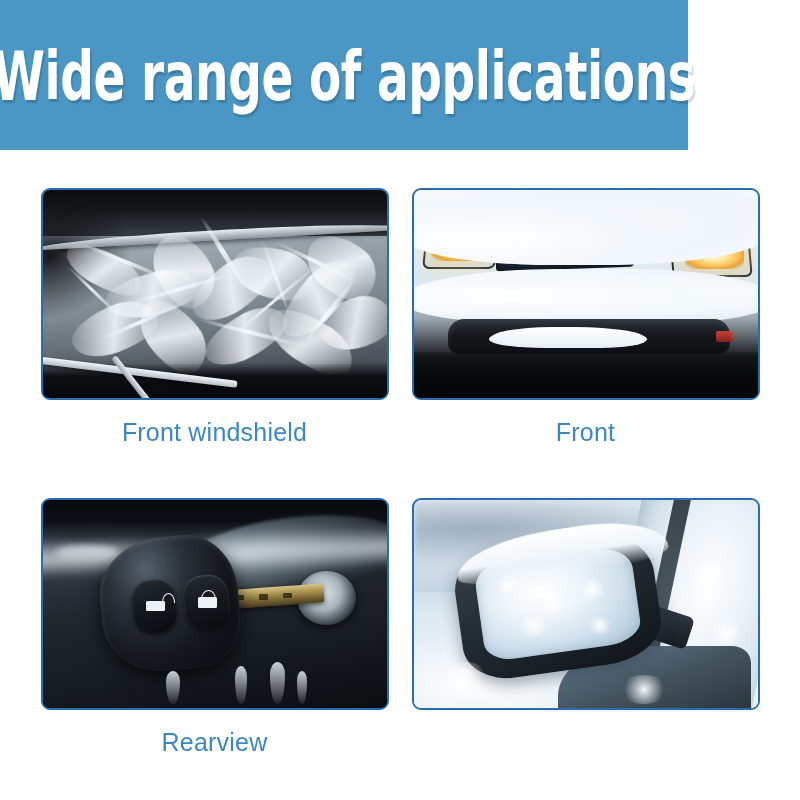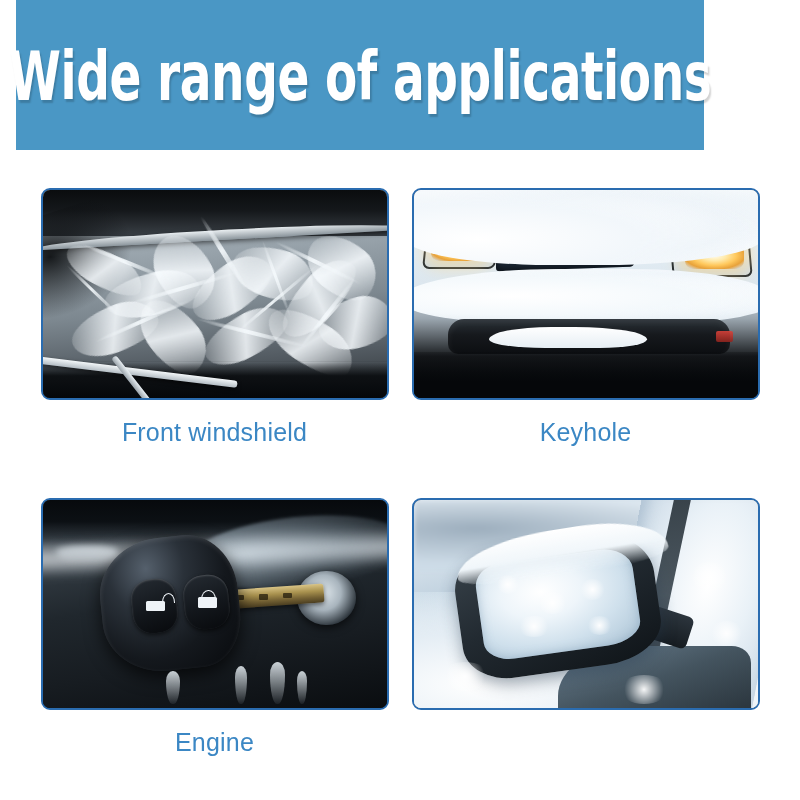--- a/index.html
+++ b/index.html
@@ -6,21 +6,21 @@
   body{
     width:800px;height:800px;
     background:#ffffff;
     font-family:"Liberation Sans", sans-serif;
     overflow:hidden;
     position:relative;
   }
 
   
   .banner{
-    position:absolute;left:16px;top:0;width:688px;height:150px;
+    position:absolute;left:0;top:0;width:688px;height:150px;
     background:#4a97c5;
     display:flex;align-items:center;justify-content:center;
   }
   .banner-title{
     color:#ffffff;
     font-family:"Liberation Sans Narrow","DejaVu Sans Condensed","Liberation Sans",sans-serif;
     font-weight:bold;
     font-size:67px;
     line-height:1;
     letter-spacing:-0.5px;
@@ -399,21 +399,21 @@
         <div class="en-slot" style="left:55%;top:28%;width:12%;height:3%;"></div>
 
         <div class="en-snowtop"></div>
         <div class="en-snowmid"></div>
         <div class="en-bumper"></div>
         <div class="en-bumper-snow"></div>
         <div class="en-taillight"></div>
         <div class="en-dark"></div>
       </div>
     </div>
-    <div class="caption">Keyhole</div>
+    <div class="caption">Front</div>
   </div>
 
   <div class="cell">
     <div class="card">
       <div class="photo">
         <div class="ky-bg"></div>
         <div class="ky-topdark"></div>
         <div class="ky-blurband"></div>
         <div class="ky-icebar"></div>
 
@@ -434,21 +434,21 @@
         <div class="ky-lockbox" style="left:45.2%;top:46.8%;width:5.5%;height:5%;"></div>
         <div class="ky-shackle" style="left:46.2%;top:43.2%;width:3.6%;height:4.2%;"></div>
 
         <div class="ky-drip" style="left:36%;top:82%;width:4%;height:16%;"></div>
         <div class="ky-drip" style="left:56%;top:80%;width:3.4%;height:18%;"></div>
         <div class="ky-drip" style="left:66%;top:78%;width:4.4%;height:20%;"></div>
         <div class="ky-drip" style="left:74%;top:82%;width:3%;height:16%;"></div>
         <div class="ky-drip" style="left:4%;top:22%;width:18%;height:8%;filter:blur(3px);"></div>
       </div>
     </div>
-    <div class="caption">Engine</div>
+    <div class="caption">Rearview</div>
   </div>
 
   <div class="cell">
     <div class="card">
       <div class="photo">
         <div class="mr-bg"></div>
         <div class="mr-blurtop"></div>
         <div class="mr-snowfield"></div>
         <div class="mr-windshield"></div>
         <div class="mr-pillar"></div>

